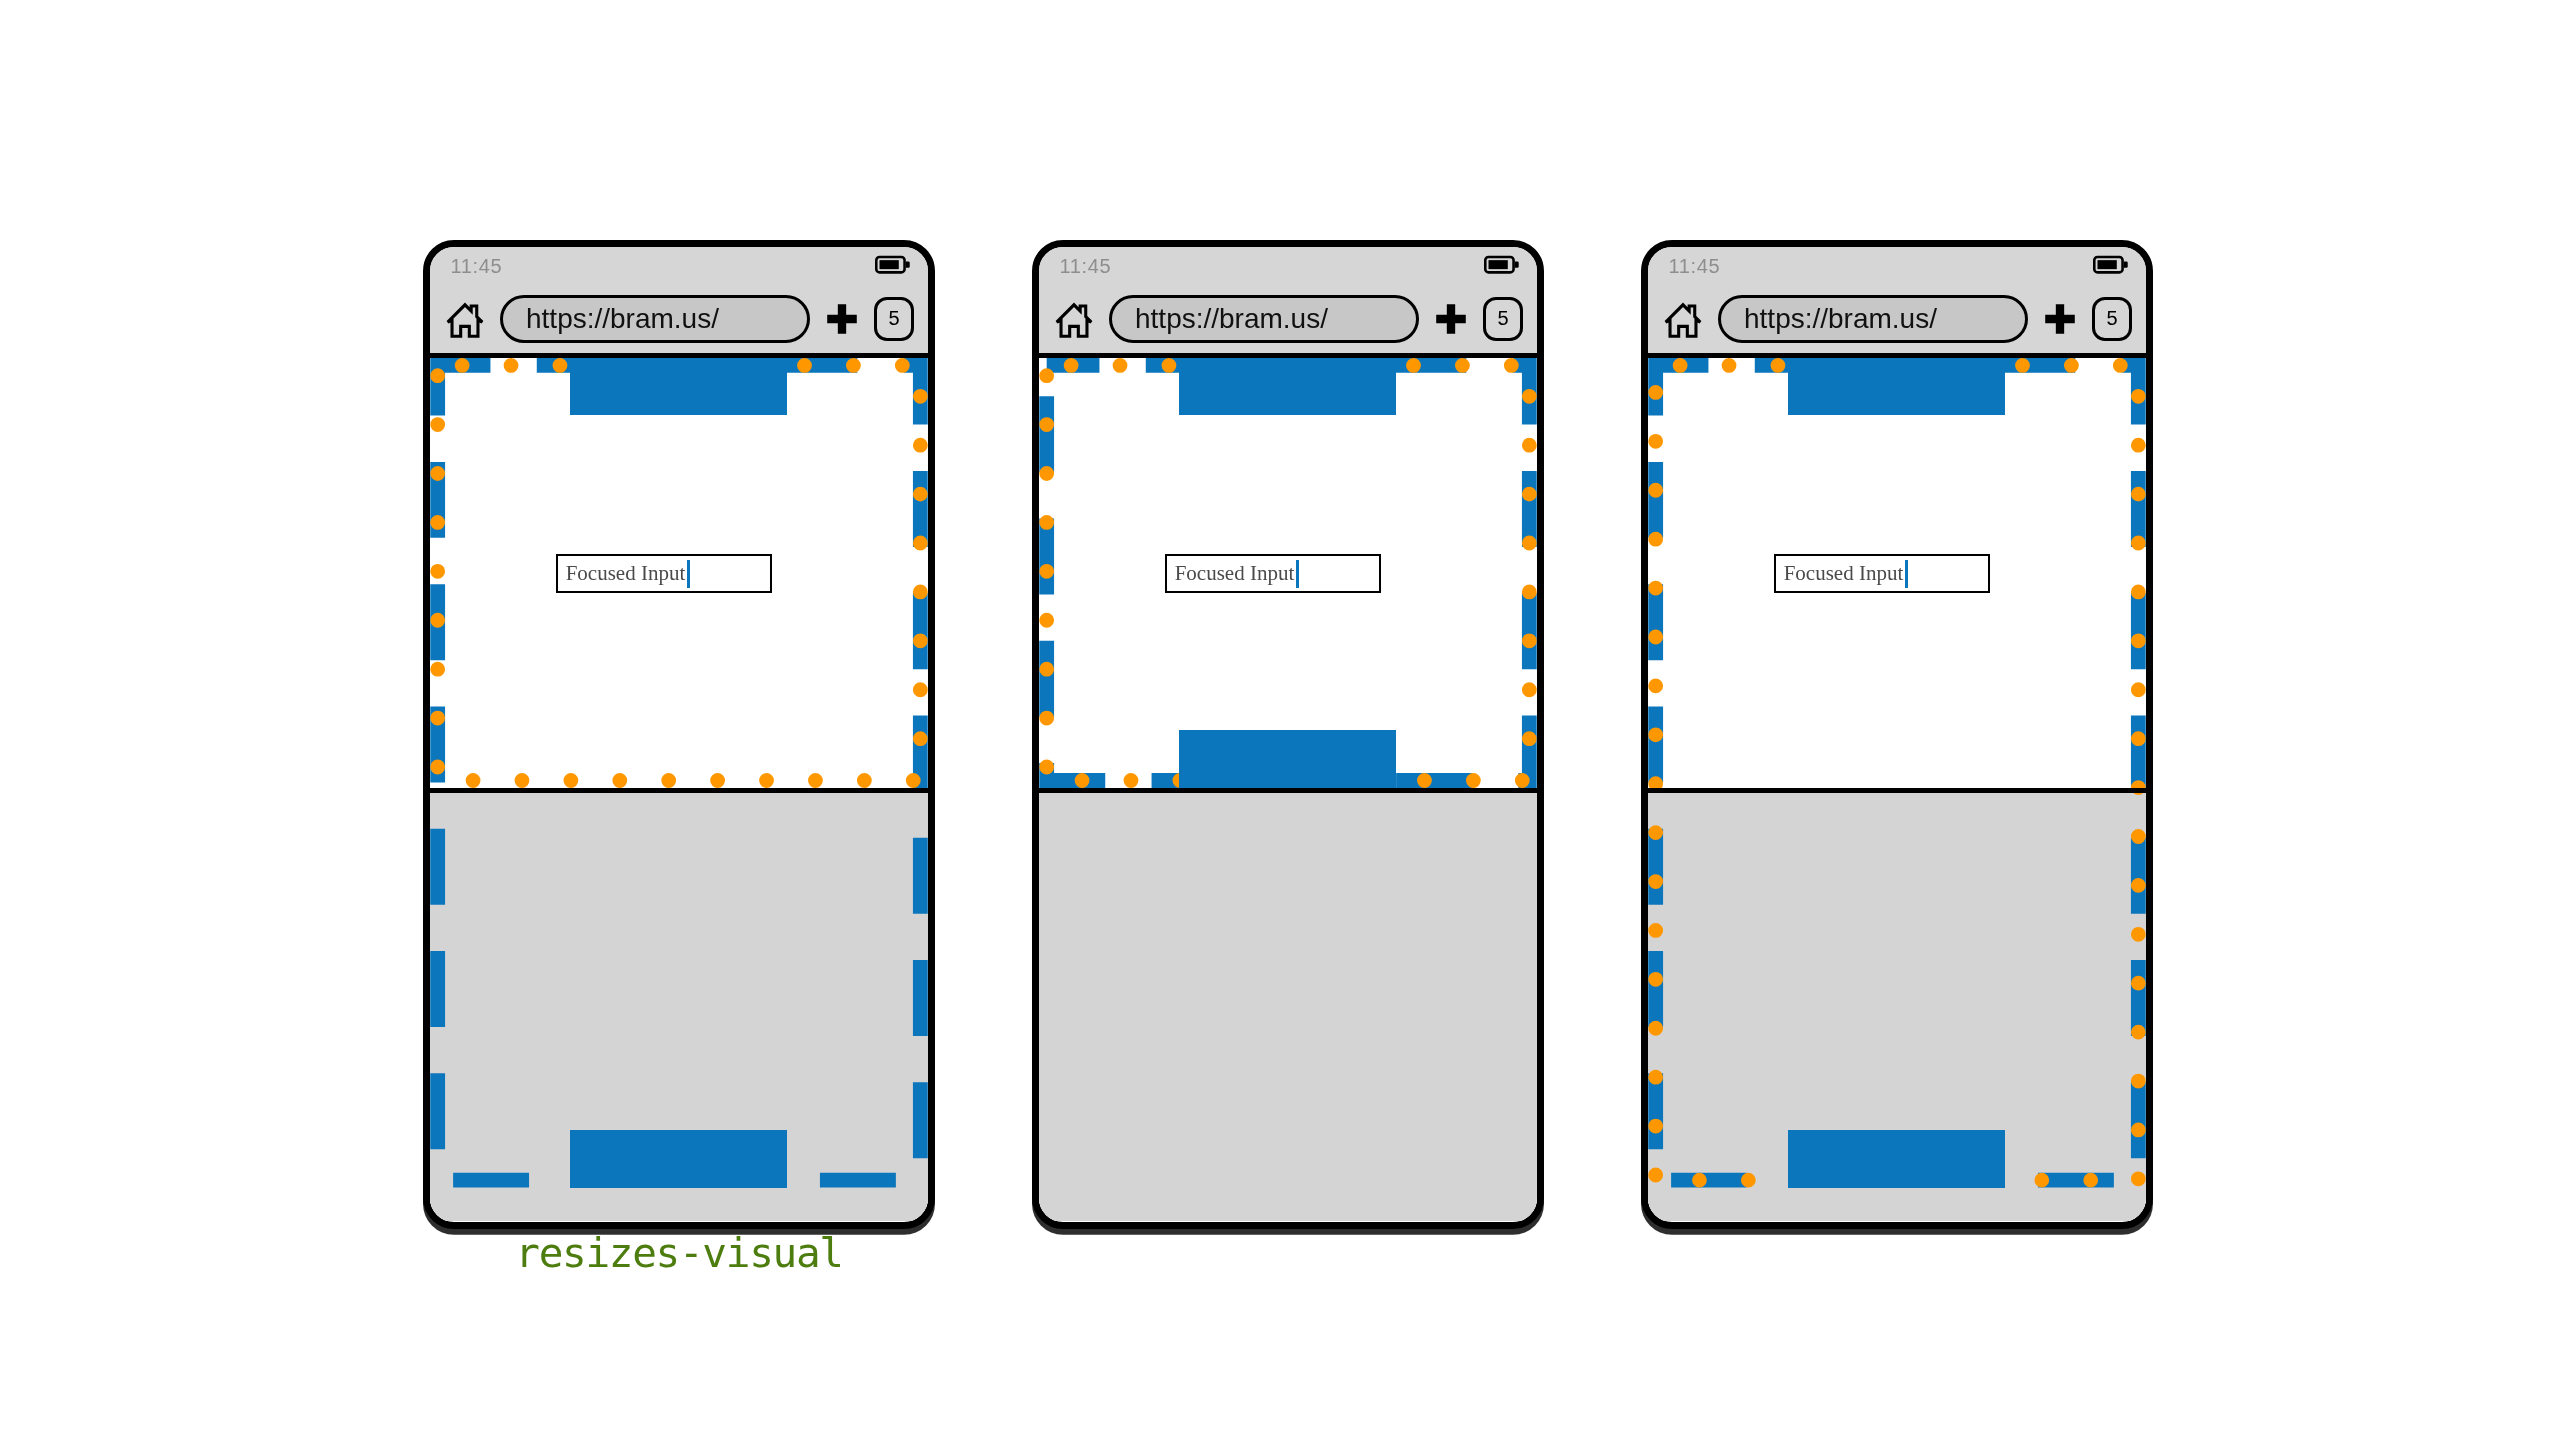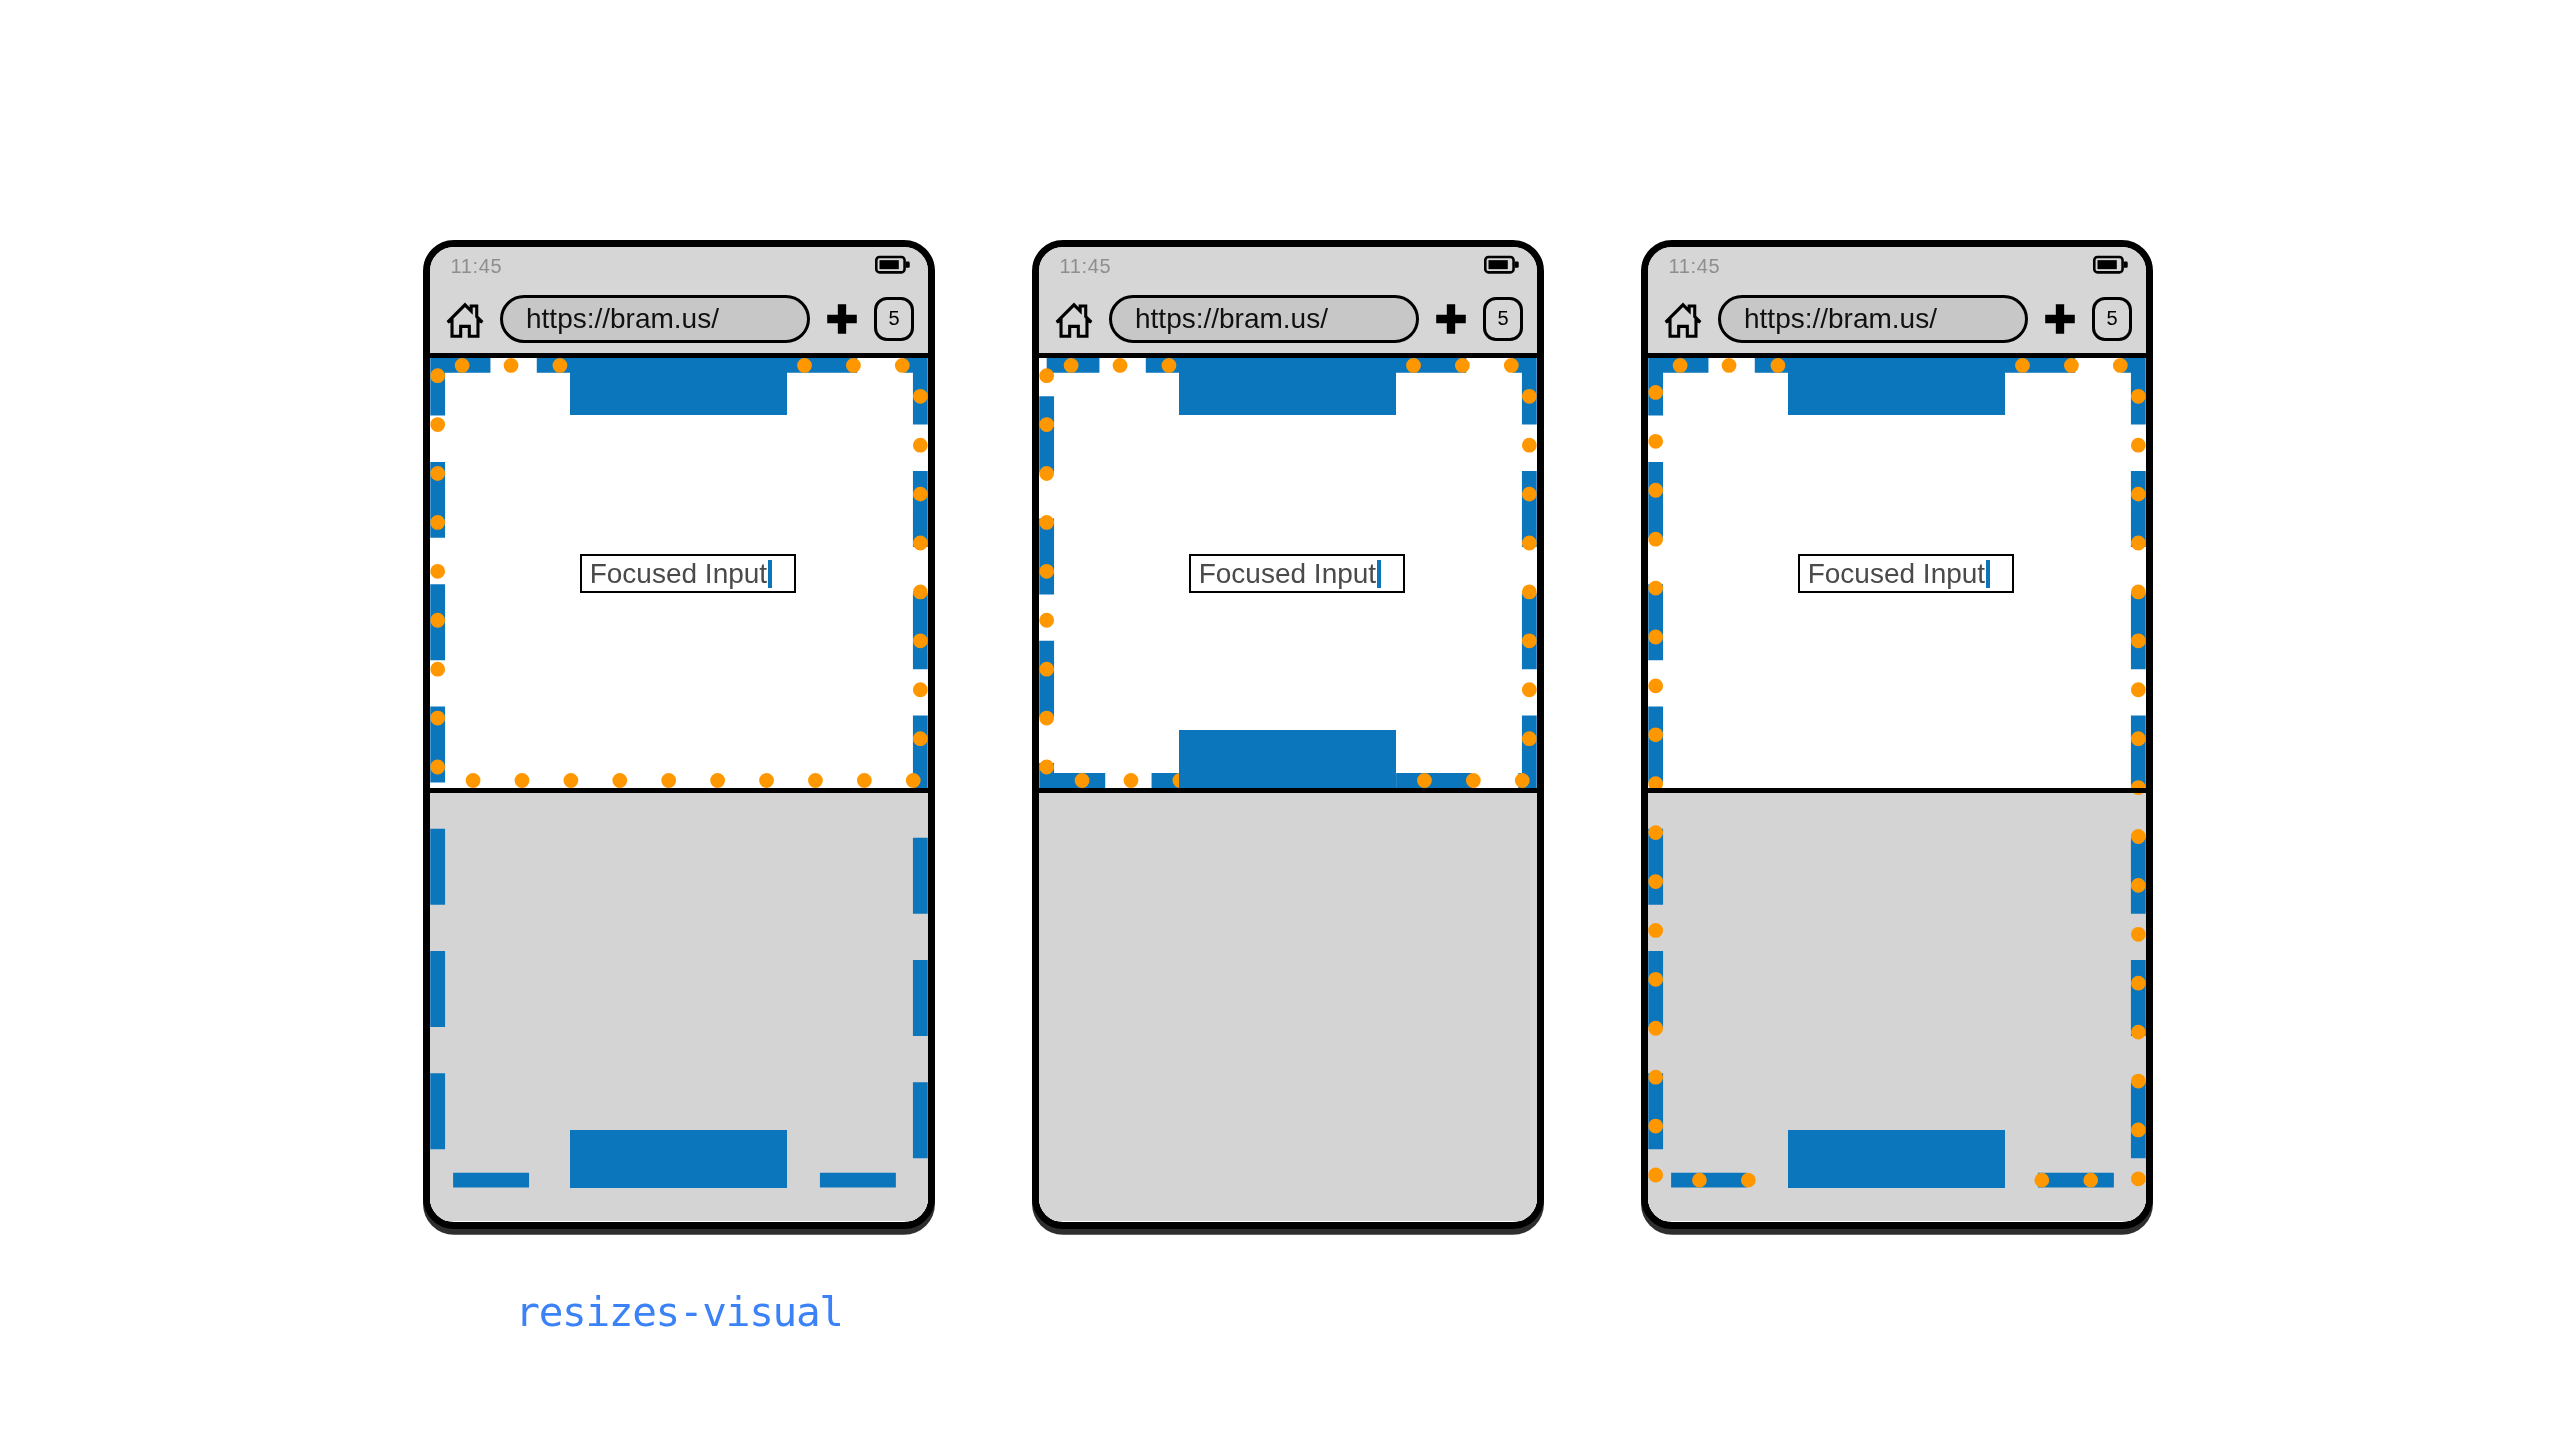--- a/index.html
+++ b/index.html
@@ -132,45 +132,45 @@
   .footer-low  { bottom: 33px; }   
   .footer-high { bottom: 433px; }  
   .separator {
     position: absolute;
     left: 0; right: 0; top: 430px;
     height: 5.2px;
     background: var(--frame-black);
   }
   .input-box {
     position: absolute;
-    top: 196px; left: 150px;
+    top: 196px; left: 126px;
     width: 216px; height: 39px;
     box-sizing: border-box;
     background: #ffffff;
     border: 2.6px solid #000000;
     display: flex;
     align-items: center;
     padding-left: 7.7px;
-    font-size: 28px;
+    font-size: 21px;
     color: var(--input-text-gray);
     white-space: nowrap;
+    font-family: Liberation Serif, serif;
   }
   .caret {
     display: inline-block;
     width: 3.2px; height: 28px;
     background: var(--viewport-blue);
     margin-left: 1.3px;
   }
   
   .mode-label {
-    margin-top: 59px;
     font-family: "DejaVu Sans Mono", monospace;
     font-size: 41px;
     letter-spacing: -1.3px;
-    color: #3b82f6;
+    color: #4d7c0f;
   }
   .icon-btn { display: flex; align-items: center; }
 </style>
 </head>
 <body>
 
 <div class="stage">
 
   <div class="column">
     <div class="phone">

